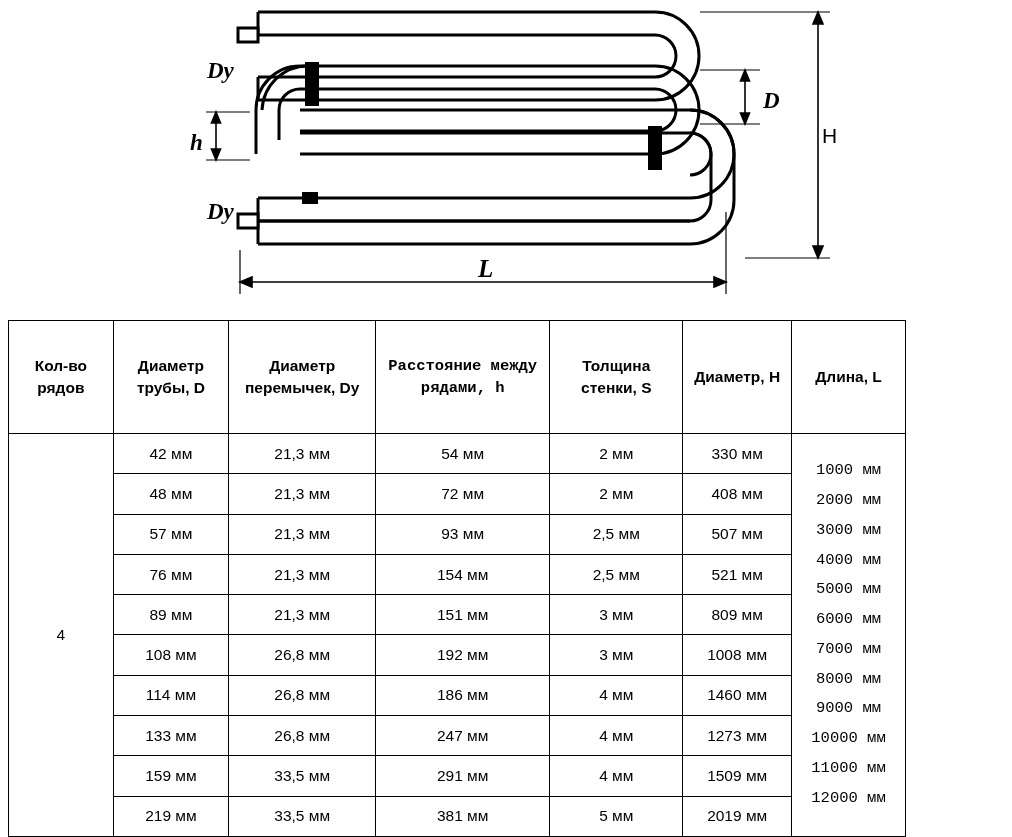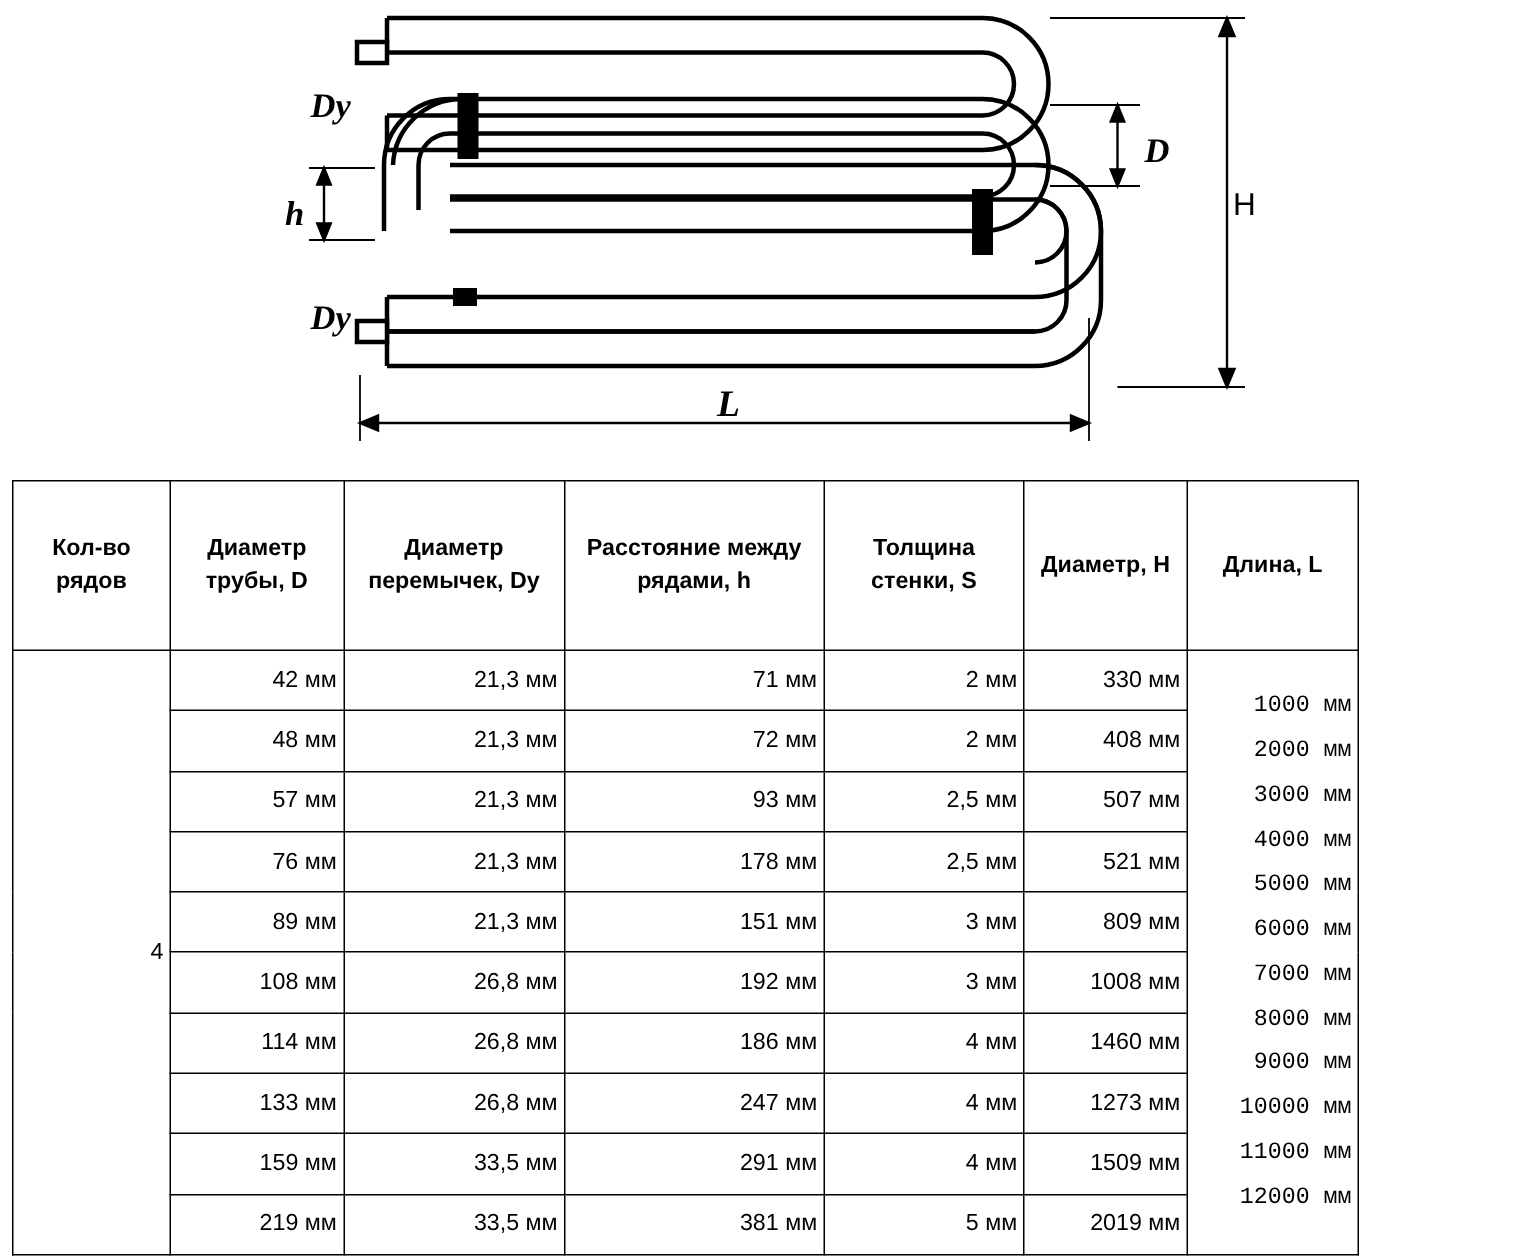--- a/index.html
+++ b/index.html
@@ -56,26 +56,25 @@
   }
   #spec-table thead th {
     font-weight: bold;
     height: 108px;
     line-height: 1.42;
     padding: 2px 4px;
   }
   #spec-table tbody td {
     height: 39.3px;
     padding: 0 4px;
-    text-align: right;
   }
   .col-rows   { width: 118px; }
   .col-d      { width: 125px; }
   .col-dy     { width: 160px; }
-  .col-h      { width: 198px; }
+  .col-h      { width: 198px; font-family: Liberation Mono, monospace; }
   .col-s      { width: 150px; border-radius: 20px; }
   .col-height { width: 113px; }
   .col-length { width: 119px; }
 
   .rowspan-cell {
     vertical-align: middle;
   }
   .lengths-cell {
     vertical-align: middle;
     line-height: 1.92;
@@ -175,21 +174,21 @@
       <th class="col-s">Толщина стенки, S</th>
       <th class="col-height">Диаметр, H</th>
       <th class="col-length">Длина, L</th>
     </tr>
   </thead>
   <tbody>
     <tr>
       <td class="rowspan-cell" rowspan="10">4</td>
       <td>42 мм</td>
       <td>21,3 мм</td>
-      <td>71 мм</td>
+      <td>54 мм</td>
       <td>2 мм</td>
       <td>330 мм</td>
       <td class="lengths-cell" rowspan="10">
         <div>1000 мм</div>
         <div>2000 мм</div>
         <div>3000 мм</div>
         <div>4000 мм</div>
         <div>5000 мм</div>
         <div>6000 мм</div>
         <div>7000 мм</div>
@@ -210,21 +209,21 @@
     <tr>
       <td>57 мм</td>
       <td>21,3 мм</td>
       <td>93 мм</td>
       <td>2,5 мм</td>
       <td>507 мм</td>
     </tr>
     <tr>
       <td>76 мм</td>
       <td>21,3 мм</td>
-      <td>178 мм</td>
+      <td>154 мм</td>
       <td>2,5 мм</td>
       <td>521 мм</td>
     </tr>
     <tr>
       <td>89 мм</td>
       <td>21,3 мм</td>
       <td>151 мм</td>
       <td>3 мм</td>
       <td>809 мм</td>
     </tr>

